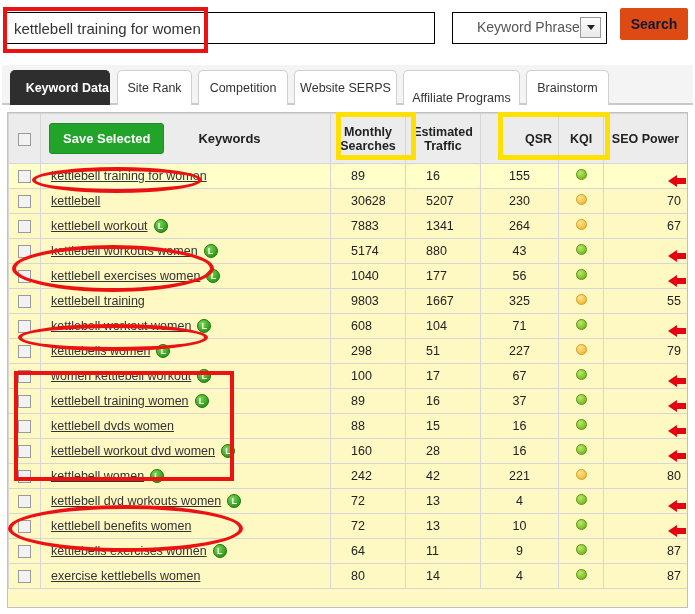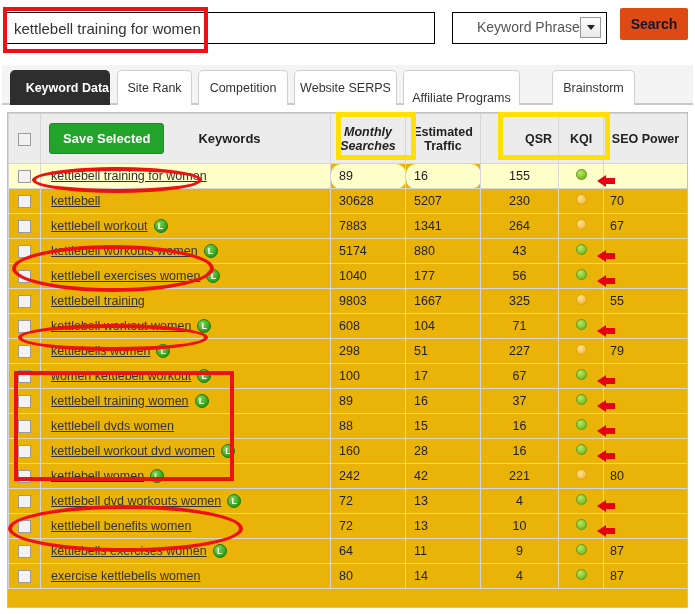--- a/index.html
+++ b/index.html
@@ -57,52 +57,52 @@
   }
   .tab.active {
     background: #2e2e2e; color: #fff; font-weight: bold;
     border-color: #2e2e2e;
     justify-content: flex-end;
   }
 
   
   .tablewrap {
     position: absolute; left: 7px; top: 112px; width: 681px; height: 496px;
-    border: 1px solid #c0c0c0; background: #eab308; overflow: hidden;
+    border: 1px solid #c0c0c0; background: #fef9c3; overflow: hidden;
   }
   table.kwtable { border-collapse: collapse; width: 679px; table-layout: fixed; }
   table.kwtable th, table.kwtable td {
     border: 1px solid #d6d6d6; font-size: 12.5px; color: #222;
     padding: 0 6px; height: 25px; vertical-align: middle;
   }
   table.kwtable thead th {
     background: #ececec; height: 50px; font-weight: bold;
     text-align: center; font-size: 12.5px;
   }
   thead th.c-check { width: 32px; }
   thead th.c-kw    { width: 290px; text-align: left; padding-left: 0; }
-  thead th.c-ms    { width: 75px; font-style: italic; }
+  thead th.c-ms    { width: 75px; }
   thead th.c-et    { width: 75px; }
   thead th.c-qsr   { width: 78px; padding-left: 44px; }
   thead th.c-kqi   { width: 45px; }
   thead th.c-seo   { width: 84px; }
 
   .savebtn {
     display: inline-block; background: #22a42b; color: #fff;
     font-weight: bold; font-size: 13px; padding: 7px 13px;
     border-radius: 3px; cursor: pointer; border: 1px solid #1d8e25;
   }
   .hdr-kw-inner { display: flex; align-items: center; gap: 34px; padding-left: 8px; }
   .hdr-kw-inner .kwlabel { font-weight: bold; font-size: 13px; }
 
   tbody td.t-check { text-align: center; }
-  tbody td.t-num   { text-align: left; padding-left: 8px; border-radius: 10px; }
+  tbody td.t-num   { text-align: left; padding-left: 20px; border-radius: 10px; }
   tbody td.t-qsr   { text-align: center; }
   tbody td.t-kqi   { text-align: center; }
-  tbody td.t-seo   { text-align: left; }
+  tbody td.t-seo   { text-align: right; }
   tbody tr.highlight td { background: #feffc9; }
 
   .cb {
     width: 13px; height: 13px; display: inline-block;
     border: 1px solid #9a9a9a; background: #f2f2f2; vertical-align: middle;
   }
   .kwcell { display: flex; align-items: center; gap: 6px; padding-left: 4px; }
   .kwlink {
     color: #333; text-decoration: underline; font-size: 12.5px;
     cursor: pointer; white-space: nowrap;
@@ -165,21 +165,21 @@
       </div>
       <div class="tab" style="left: 196px; width: 90px;">
         <span>Competition</span>
       </div>
       <div class="tab" style="left: 292px; width: 103px;">
         <span>Website SERPS</span>
       </div>
       <div class="tab" style="left: 401px; width: 117px; align-items: flex-end;">
         <span>Affiliate Programs</span>
       </div>
-      <div class="tab" style="left: 550px; width: 83px;">
+      <div class="tab" style="left: 524px; width: 83px;">
         <span>Brainstorm</span>
       </div>
     </div>
 
   <div class="tablewrap">
     <table class="kwtable">
       <thead>
         <tr>
           <th class="c-check">
             <span class="cb"></span>

